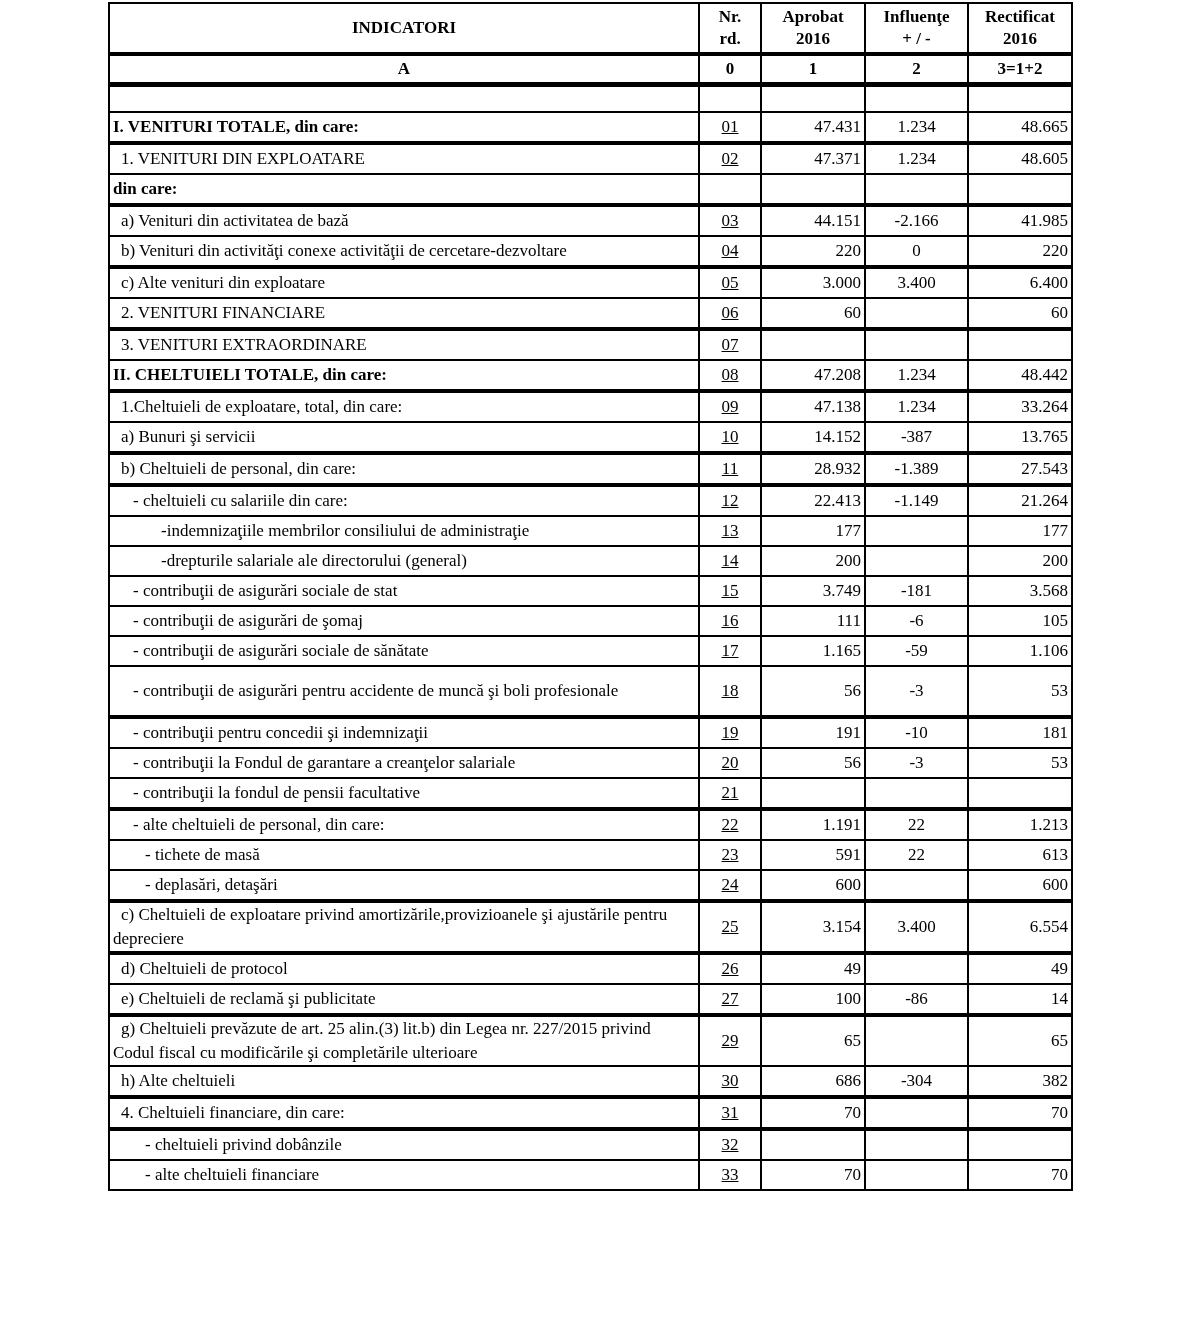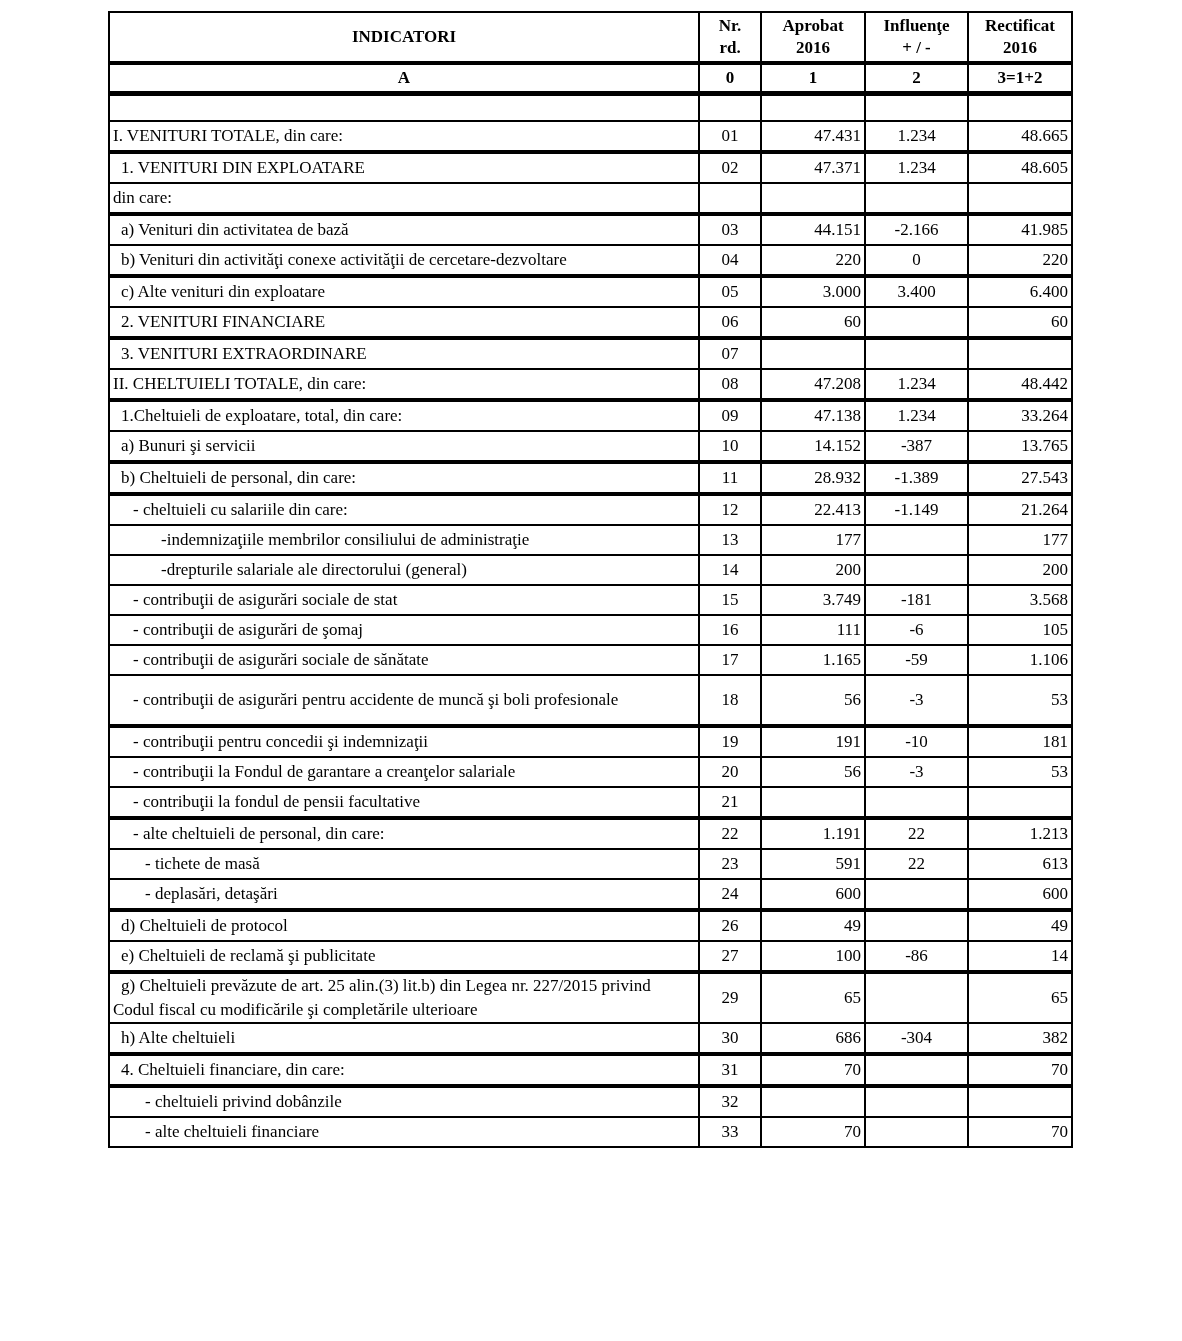--- a/index.html
+++ b/index.html
@@ -1,42 +1,42 @@
 <!DOCTYPE html>
 <html><head>
 <meta charset="utf-8">
 <style>
   html, body { margin: 0; padding: 0; background: #ffffff; }
   body { width: 1182px; height: 1341px; position: relative; font-family: "Liberation Serif", serif; color: #000; }
   table.budget {
-    position: absolute; left: 108px; top: 11px;
+    position: absolute; left: 108px; top: 2px;
     width: 963px; border-collapse: collapse; table-layout: fixed;
   }
   table.budget col.c-ind { width: 590px; }
   table.budget col.c-nr { width: 62px; }
   table.budget col.c-ap { width: 104px; }
   table.budget col.c-inf { width: 103px; }
   table.budget col.c-rec { width: 104px; }
   table.budget th, table.budget td {
     border: 2px solid #000; padding: 0 3px; font-size: 17px; line-height: 22px;
     overflow: hidden; white-space: nowrap;
   }
   table.budget thead th { font-weight: bold; text-align: center; height: 48px; line-height: 22px; white-space: normal; }
   table.budget tr.colnums td { font-weight: bold; text-align: center; height: 26px; border-bottom: 5px solid #000; }
   table.budget thead tr.hdr th { border-bottom: 4px solid #000; }
   table.budget tr.blank td { height: 24px; }
   table.budget tbody tr.r td { height: 28px; }
   table.budget tbody tr.r.tall td { height: 48px; }
   table.budget tbody tr.r.thick td { border-top: 4px solid #000; }
   td.ind { text-align: left; white-space: normal !important; padding-left: 2px; }
   td.ind.wrap { line-height: 24px; }
-  td.nr { text-align: center; }
+  td.nr { text-align: center; text-decoration: underline; }
   td.num { text-align: right; padding-right: 3px; }
   td.inf { text-align: center; }
-  .lvl0 { text-indent: 0; }
+  .lvl0 { text-indent: 0; font-weight: bold; }
   .lvl1 { text-indent: 8px; margin-left: 36px; }
   .lvl2 { text-indent: 20px; }
   .lvl3 { text-indent: 32px; }
   .lvl4 { text-indent: 48px; }
 </style>
 </head>
 <body>
 
 <table class="budget">
   <colgroup>
@@ -238,20 +238,27 @@
         <td class="inf">22</td>
         <td class="num">613</td>
       </tr>
       <tr class="r">
         <td class="ind lvl3">- deplasări, detaşări</td>
         <td class="nr">24</td>
         <td class="num">600</td>
         <td class="inf"></td>
         <td class="num">600</td>
       </tr>
+      <tr class="r tall thick">
+        <td class="ind lvl1 wrap">c) Cheltuieli de exploatare privind amortizările,provizioanele şi ajustările pentru depreciere</td>
+        <td class="nr">25</td>
+        <td class="num">3.154</td>
+        <td class="inf">3.400</td>
+        <td class="num">6.554</td>
+      </tr>
       <tr class="r thick">
         <td class="ind lvl1">d) Cheltuieli de protocol</td>
         <td class="nr">26</td>
         <td class="num">49</td>
         <td class="inf"></td>
         <td class="num">49</td>
       </tr>
       <tr class="r">
         <td class="ind lvl1">e) Cheltuieli de reclamă şi publicitate</td>
         <td class="nr">27</td>

